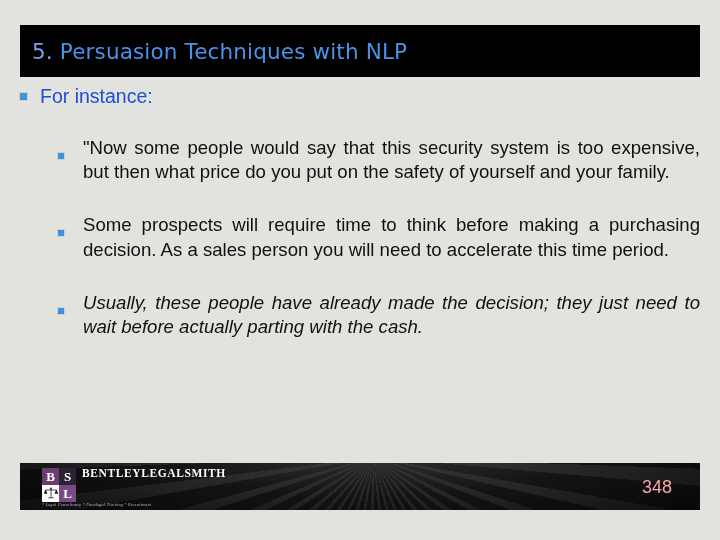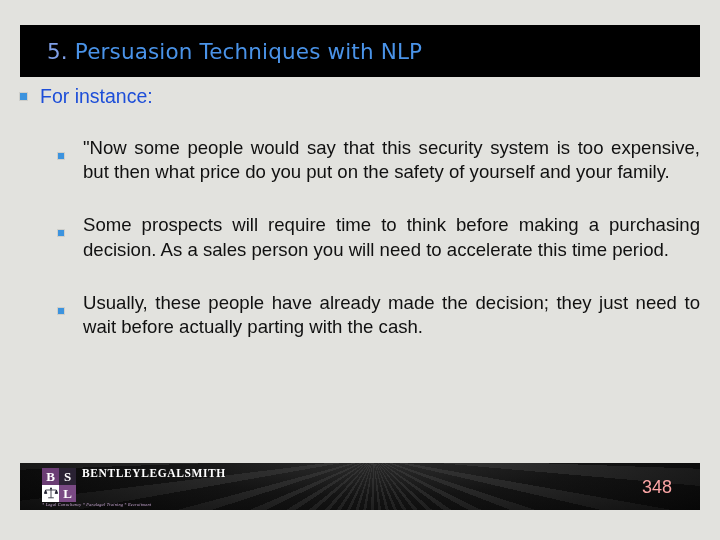--- a/index.html
+++ b/index.html
@@ -34,21 +34,21 @@
     box-sizing: border-box;
     display: flex;
     align-items: center;
   }
   .title-text {
     color: #4a93e8;
     font-size: 21.5px;
     font-family: "DejaVu Sans", sans-serif;
     font-weight: 400;
     letter-spacing: 0.15px;
-    padding-left: 27px;
+    padding-left: 12px;
     white-space: nowrap;
   }
   .title-text .num {
     color: #7f9fe8;
   }
 
   
   .content {
     position: absolute;
     left: 20px;
@@ -89,21 +89,21 @@
 
   .sub-list {
     margin-top: 26px;
     margin-left: 38px;
   }
   .lvl2 {
     display: flex;
     align-items: flex-start;
     margin-bottom: 28px;
   }
-  .lvl2:last-child { margin-bottom: 0; }
+  .lvl2:last-child { margin-bottom: 0; font-style: italic; }
   .lvl2 .marker {
     flex: 0 0 auto;
     width: 25px;
     padding-top: 9px;
   }
   .lvl2 .para {
     flex: 1 1 auto;
     font-size: 18.6px;
     color: #111111;
     line-height: 1.33;

